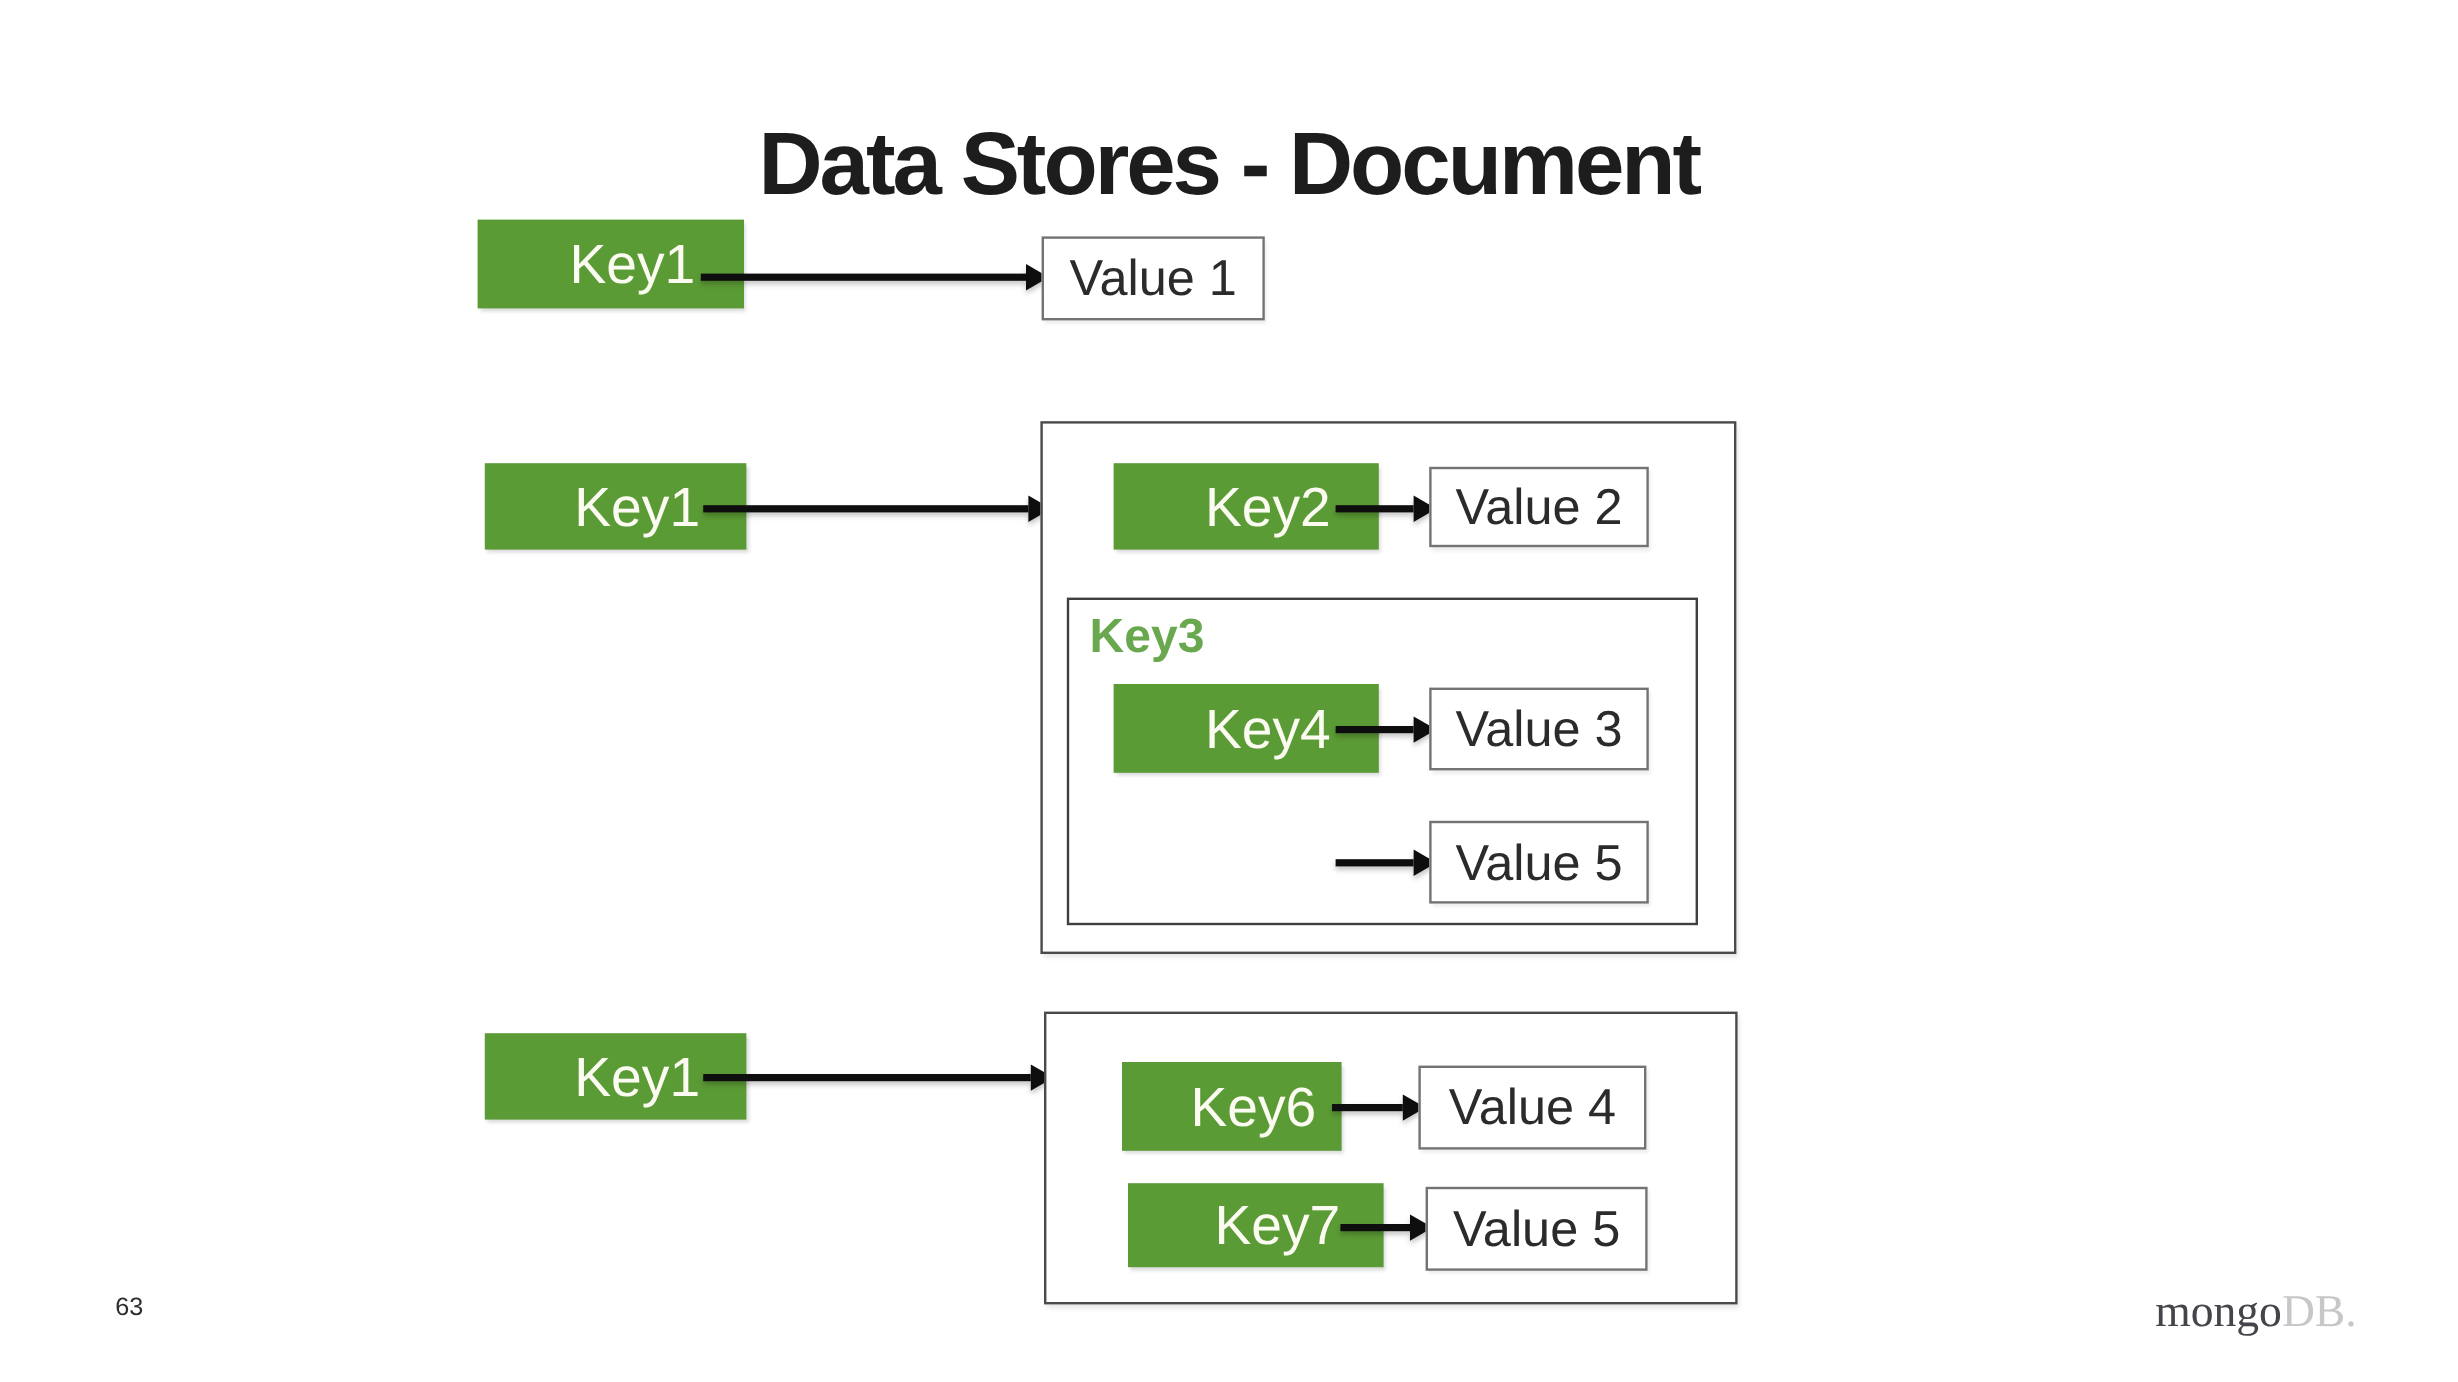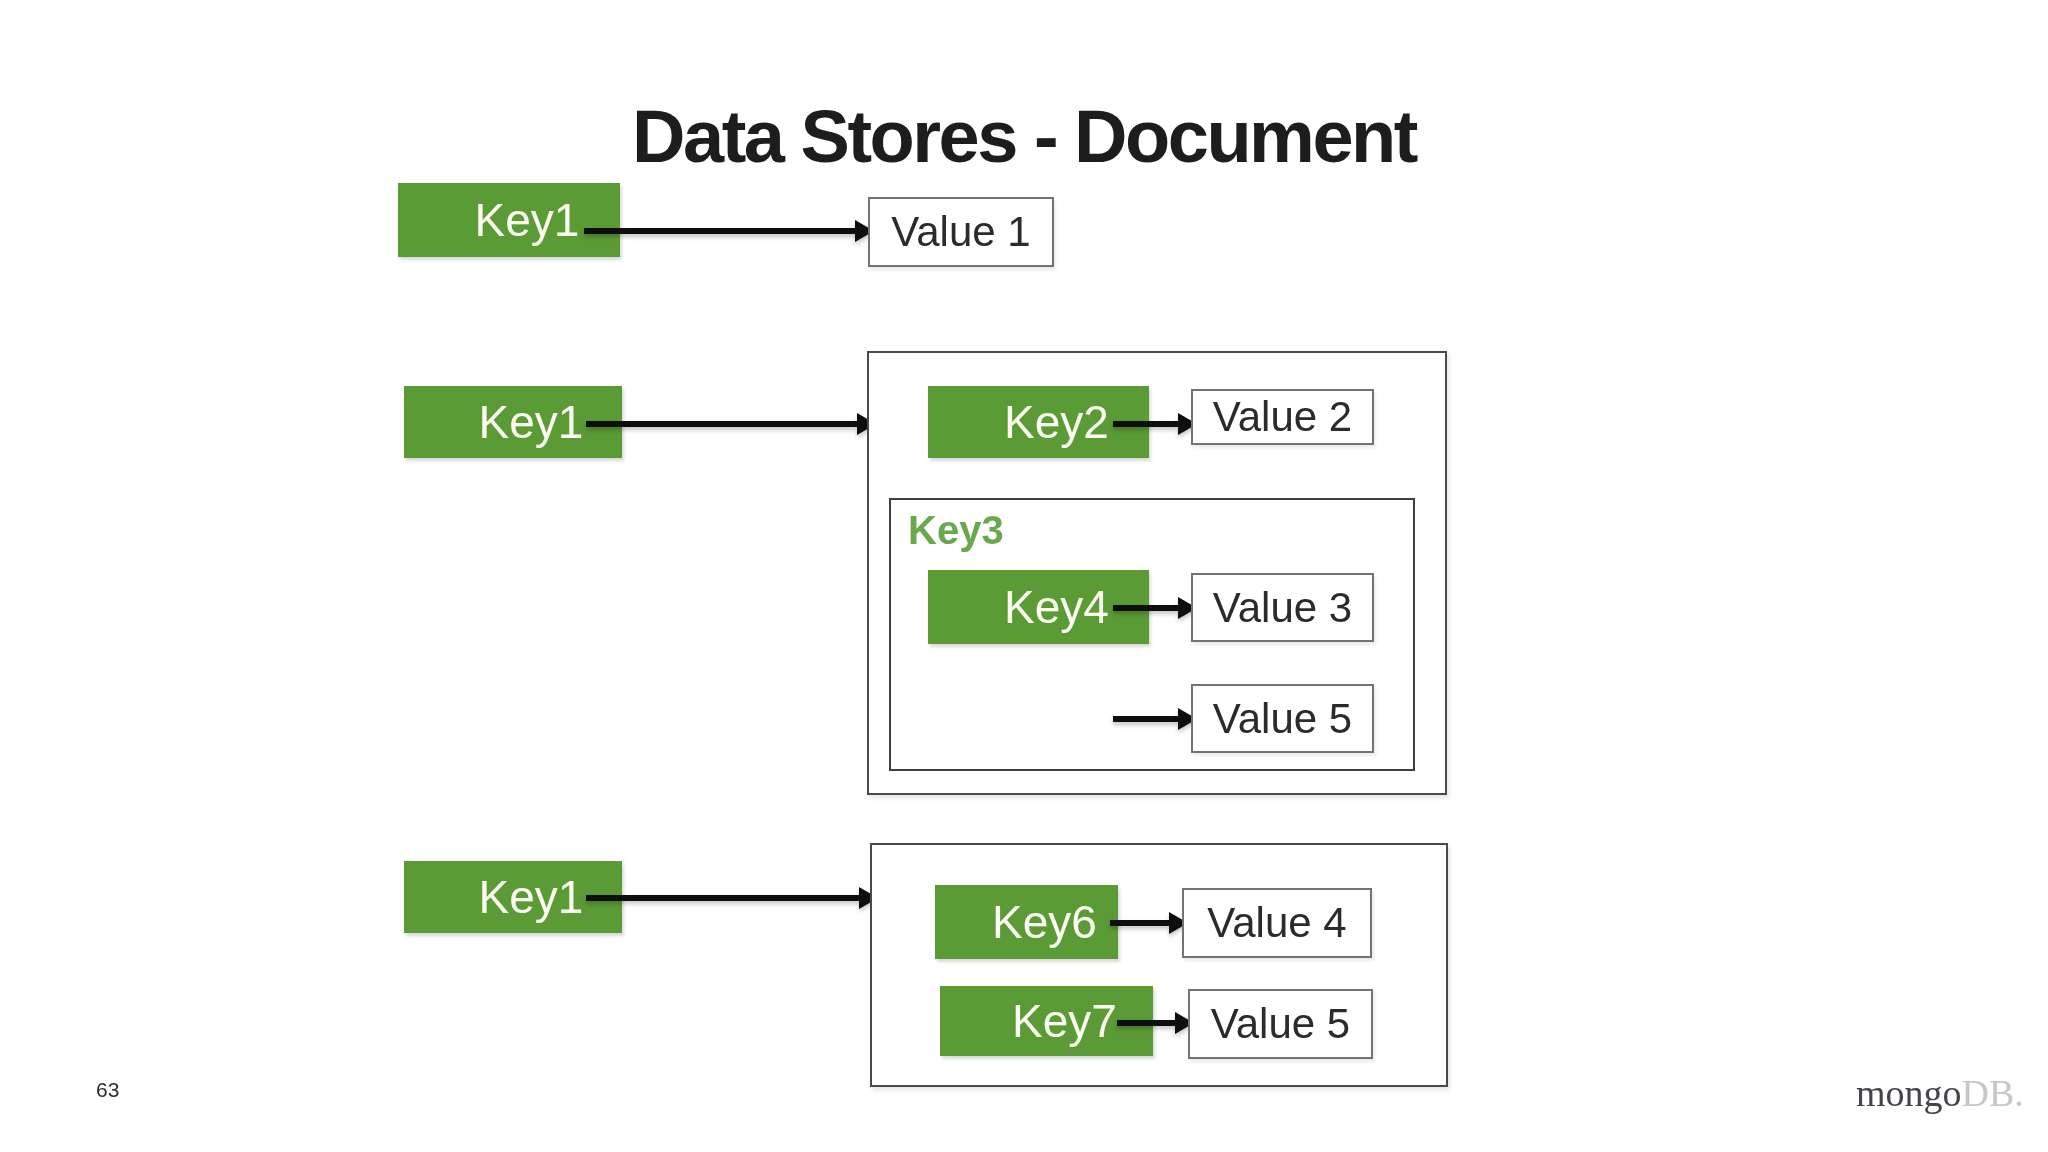--- a/index.html
+++ b/index.html
@@ -73,21 +73,21 @@
     border-left:19px solid #0e0e0e;
     border-top:11px solid transparent;
     border-bottom:11px solid transparent;
   }
 
   .page-number{
     position:absolute;left:96px;top:1078px;
     font-size:21px;color:#2e2e2e;
   }
   .logo{
-    position:absolute;left:1856px;top:1074px;
+    position:absolute;left:1796px;top:1074px;
     font-family:"Liberation Serif", serif;
     font-size:38px;line-height:1;
     white-space:nowrap;
   }
   .logo .logo-primary{color:#44454b;}
   .logo .logo-secondary{color:#c7c7ca;}
   .logo .logo-period{color:#c7c7ca;}
 </style>
 </head>
 <body>
@@ -109,21 +109,21 @@
     <div class="head"></div>
   </div>
 
   <div class="groupbox" style="left:867px;top:351px;width:580px;height:444px;"></div>
 
   <div class="key" style="left:928px;top:386px;width:185px;height:72px;">Key2</div>
   <div class="arrow" style="left:1113px;top:413px;width:84px;">
     <div class="shaft"></div>
     <div class="head"></div>
   </div>
-  <div class="value" style="left:1191px;top:389px;width:183px;height:56px;">Value 2</div>
+  <div class="value" style="left:1191px;top:389px;width:183px;height:67px;">Value 2</div>
 
   <div class="nestedbox" style="left:889px;top:498px;width:526px;height:273px;"></div>
   <div class="nested-label" style="left:908px;top:510px;">Key3</div>
 
   <div class="key" style="left:928px;top:570px;width:185px;height:74px;">Key4</div>
   <div class="arrow" style="left:1113px;top:597px;width:84px;">
     <div class="shaft"></div>
     <div class="head"></div>
   </div>
   <div class="value" style="left:1191px;top:573px;width:183px;height:69px;">Value 3</div>

